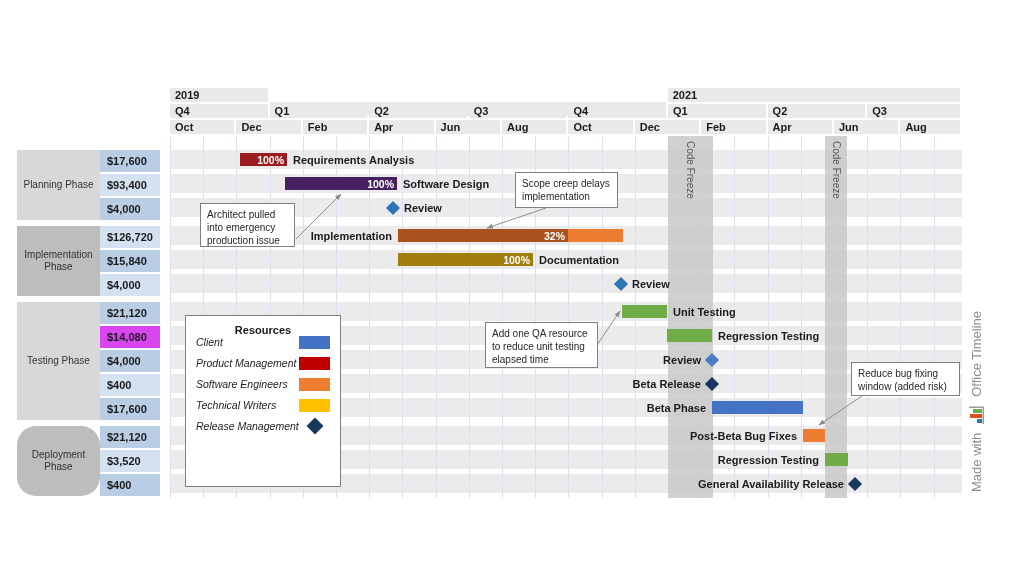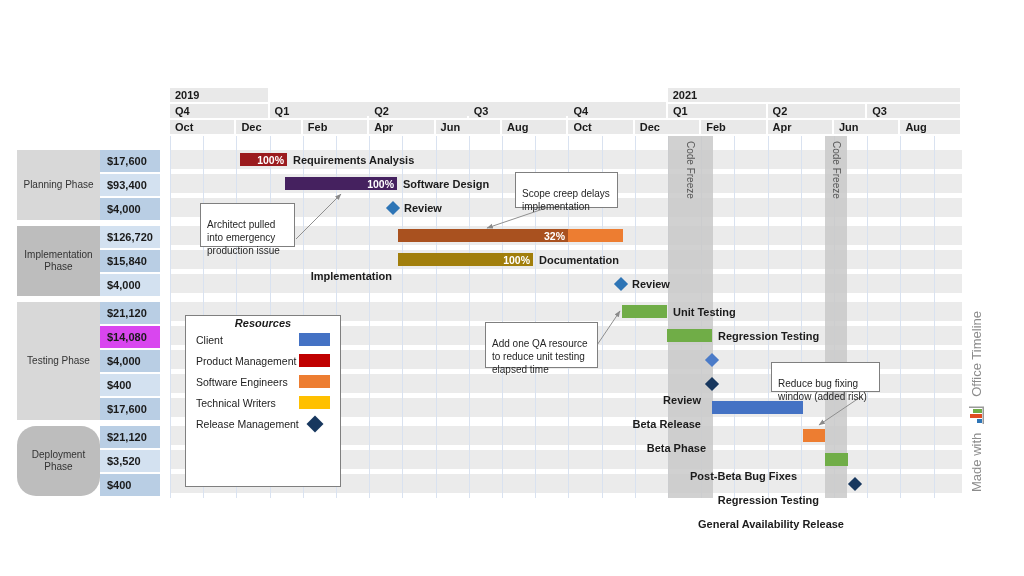--- a/index.html
+++ b/index.html
@@ -14,28 +14,28 @@
   .band{position:absolute;background:#EBEBEB;}
   .grid{position:absolute;width:1px;background:#D9E2F0;}
   .freeze{position:absolute;background:#C9C9C9;opacity:0.85;text-align:center;}
   .freeze span{writing-mode:vertical-rl;font-size:10px;color:#3d3d3d;padding-top:5px;display:inline-block;}
   .bar{position:absolute;}
   .seg{position:absolute;top:0;height:100%;}
   .pct{position:absolute;right:3px;top:50%;transform:translateY(-50%);
        color:#fff;font-size:10.5px;font-weight:bold;}
   .tlabel{position:absolute;transform:translateY(-50%);font-size:11px;font-weight:bold;
           color:#1b1b1b;white-space:nowrap;}
-  .tlabel.left{text-align:right;margin-top:40px;}
+  .tlabel.left{text-align:right;}
   .diamond{position:absolute;width:10px;height:10px;transform:rotate(45deg);}
   .callout{position:absolute;background:#fff;border:1px solid #7F7F7F;color:#262626;
-           font-size:10px;line-height:1.32;padding:14px 6px;box-sizing:border-box;}
+           font-size:10px;line-height:1.32;padding:4px 6px;box-sizing:border-box;}
   #legend{position:absolute;left:185px;top:315px;width:156px;height:172px;background:#fff;
           border:1px solid #7F7F7F;box-sizing:border-box;}
-  #legend .ltitle{text-align:center;font-size:11px;font-weight:bold;color:#1a1a1a;margin-top:1px;font-style:italic;}
-  .litem{display:flex;align-items:center;justify-content:space-between;height:21px;padding:0 10px;}
+  #legend .ltitle{text-align:center;font-size:11px;font-weight:bold;color:#1a1a1a;margin-top:8px;}
+  .litem{display:flex;align-items:flex-start;justify-content:space-between;height:21px;padding:0 10px;font-style:italic;}
   .litem .llabel{font-size:10.5px;color:#222;}
   .lswatch{width:31px;height:13px;}
   .ldiamond{width:12px;height:12px;transform:rotate(45deg);margin-right:9px;}
   #watermark{position:absolute;left:962px;top:492px;width:200px;height:28px;
              transform:rotate(-90deg);transform-origin:0 0;display:flex;align-items:center;gap:9px;
              color:#8C8C8C;font-size:13px;}
   #arrow-layer{position:absolute;left:0;top:0;pointer-events:none;}
 </style>
 </head>
 <body>
@@ -175,21 +175,21 @@
     </defs>
   <line x1="296" y1="239" x2="341" y2="194" stroke="#8f8f8f" stroke-width="1" marker-end="url(#ah)"></line>
       <line x1="546" y1="208" x2="487" y2="228" stroke="#8f8f8f" stroke-width="1" marker-end="url(#ah)"></line>
       <line x1="593" y1="351" x2="620" y2="311" stroke="#8f8f8f" stroke-width="1" marker-end="url(#ah)"></line>
       <line x1="862" y1="396" x2="819" y2="425" stroke="#8f8f8f" stroke-width="1" marker-end="url(#ah)"></line>
     </svg>
   <div id="callouts">
       <div class="callout" style="left: 200px; top: 203px; width: 95px; height: 44px;">Architect pulled into emergency production issue</div>
       <div class="callout" style="left: 515px; top: 172px; width: 103px; height: 36px;">Scope creep delays implementation</div>
       <div class="callout" style="left: 485px; top: 322px; width: 113px; height: 46px;">Add one QA resource to reduce unit testing elapsed time</div>
-      <div class="callout" style="left: 771px; top: 362px; width: 109px; height: 20px;">Reduce bug fixing window (added risk)</div>
+      <div class="callout" style="left: 851px; top: 362px; width: 109px; height: 34px;">Reduce bug fixing window (added risk)</div>
     </div>
   <div id="legend">
     <div class="ltitle">Resources</div>
     <div id="legend-items">
         <div class="litem">
           <span class="llabel">Client</span>
           <span class="lswatch" style="background: rgb(68, 114, 196);"></span>
         </div>
         <div class="litem">
           <span class="llabel">Product Management</span>

